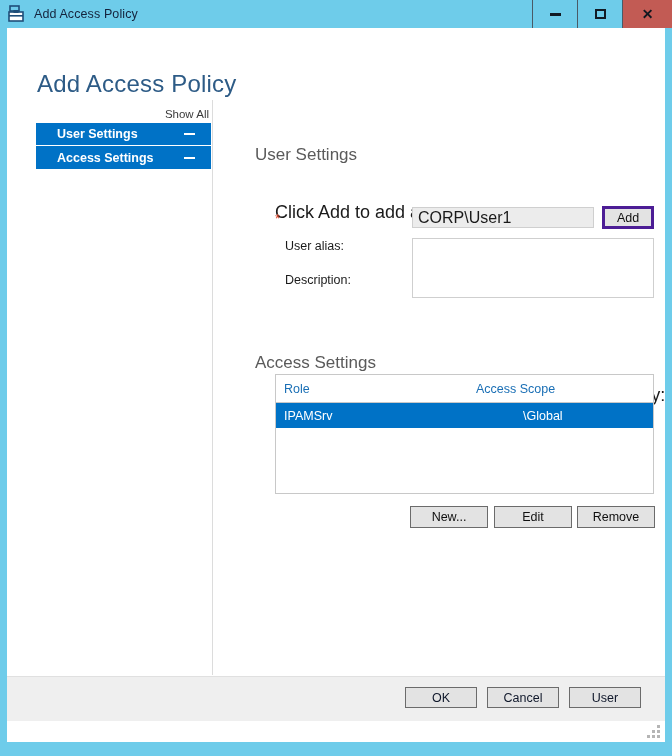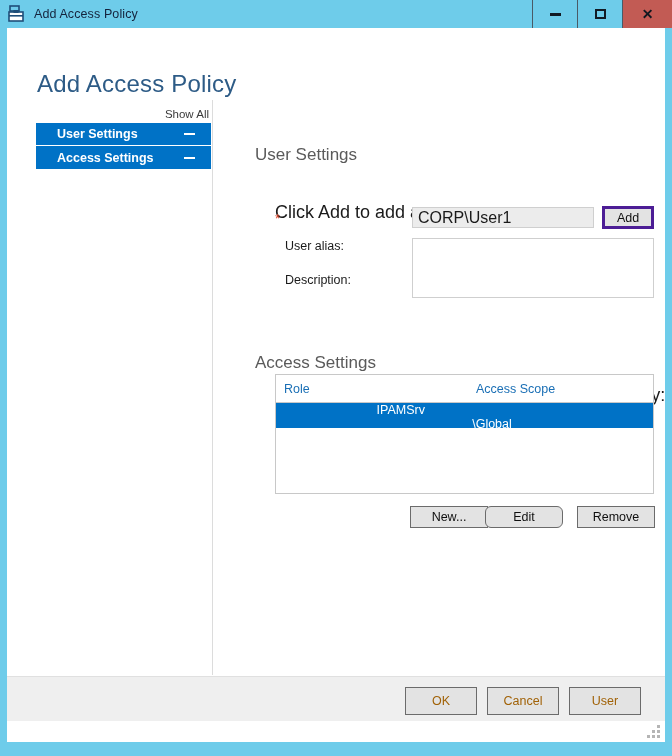--- a/index.html
+++ b/index.html
@@ -240,21 +240,20 @@
     box-sizing: border-box;
     white-space: nowrap;
   }
   .th.col-role { width: 192px; }
   .th.col-scope { flex: 1; }
   .trow {
     display: flex;
     height: 25px;
     align-items: center;
     box-sizing: border-box;
-    flex-direction: column;
   }
   .trow.selected {
     background: #0072C6;
     color: #ffffff;
   }
   .td {
     font-size: 12.5px;
     padding-left: 8px;
     box-sizing: border-box;
     white-space: nowrap;
@@ -271,41 +270,41 @@
     background: #e3e3e3;
     border: 1px solid #6b6b6b;
     box-sizing: border-box;
     font-family: "Liberation Sans", sans-serif;
     font-size: 12.5px;
     color: #101010;
     padding: 0;
     cursor: default;
   }
   #btn-new    { left: 163px; top: 478px; }
-  #btn-edit   { left: 238px; top: 478px; border-radius: 6px; }
+  #btn-edit   { left: 247px; top: 478px; }
   #btn-remove { left: 330px; top: 478px; }
 
   
   #footer {
     position: absolute;
     left: 0; bottom: 21px;
     width: 658px; height: 44px;
     background: #efefef;
     border-top: 1px solid #e0e0e0;
   }
   .foot-btn {
     position: absolute;
     top: 10px;
-    width: 72px; height: 28px;
+    width: 72px; height: 21px;
     background: #e3e3e3;
     border: 1px solid #6b6b6b;
     box-sizing: border-box;
     font-family: "Liberation Sans", sans-serif;
     font-size: 12.5px;
-    color: #a16207;
+    color: #0f172a;
     padding: 0;
     cursor: default;
   }
   #btn-ok     { left: 398px; }
   #btn-cancel { left: 480px; }
   #btn-apply  { left: 562px; }
 
   #resize-grip {
     position: absolute;
     right: 4px; bottom: 3px;

